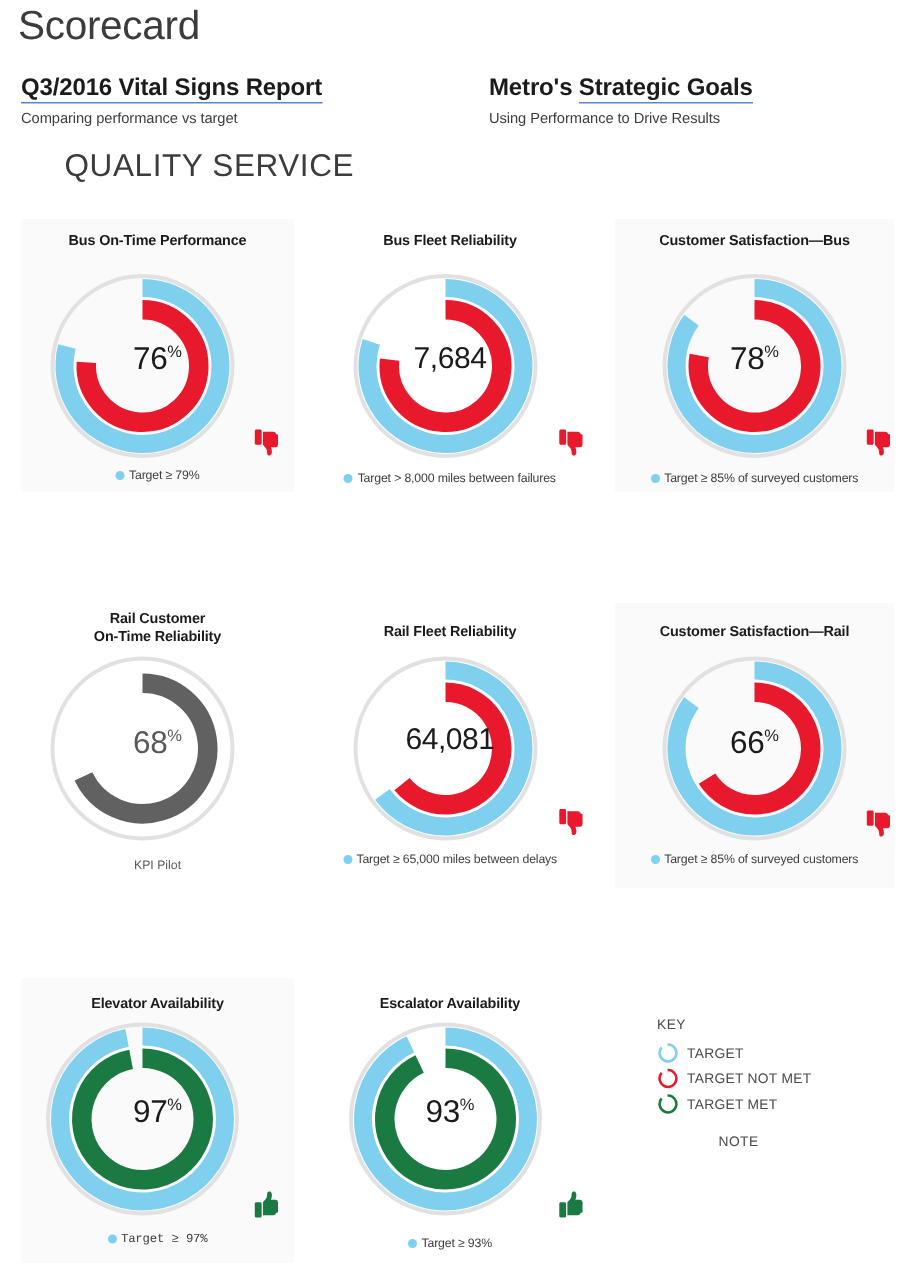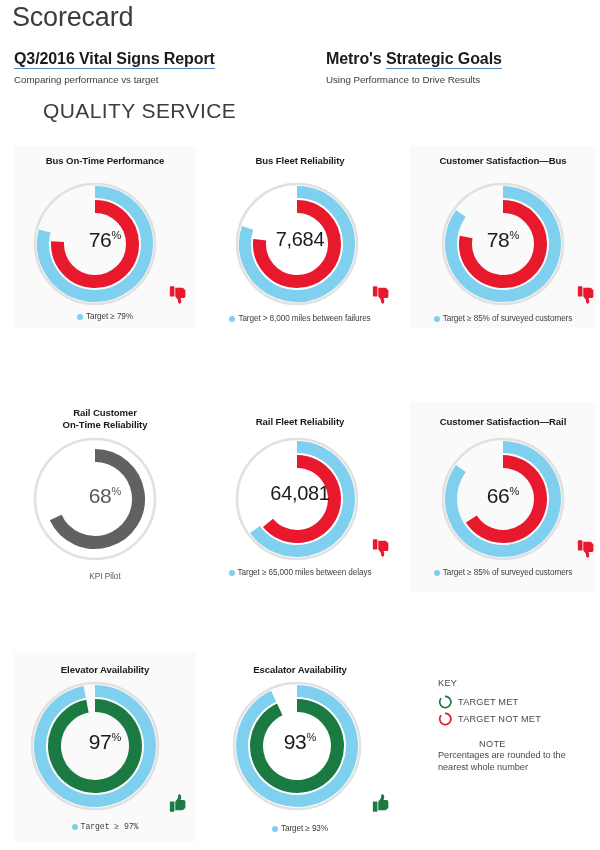--- a/index.html
+++ b/index.html
@@ -289,31 +289,38 @@
     </svg>
       </div>
     </div>
 
   <div class="key-box">
     <div class="key-head">KEY</div>
     <div id="key-rows">
         <div class="key-row">
           <span class="kicon">
       <svg width="14" height="14" viewBox="0 0 14 14">
-        <path d="M 7 1.4 A 5.6 5.6 0 1 1 3.1 3.3" fill="none" stroke="#1b7a42" stroke-width="1.7"></path>
+        <path d="M 7 1.4 A 5.6 5.6 0 1 1 3.1 3.3" fill="none" stroke="#7fcfee" stroke-width="1.7"></path>
       </svg>
     </span>
-    <span class="klabel">TARGET MET</span>
+    <span class="klabel">TARGET</span>
         </div>
         <div class="key-row">
           <span class="kicon">
       <svg width="14" height="14" viewBox="0 0 14 14">
         <path d="M 7 1.4 A 5.6 5.6 0 1 1 3.1 3.3" fill="none" stroke="#e8192c" stroke-width="1.7"></path>
       </svg>
     </span>
     <span class="klabel">TARGET NOT MET</span>
         </div>
+        <div class="key-row">
+          <span class="kicon">
+      <svg width="14" height="14" viewBox="0 0 14 14">
+        <path d="M 7 1.4 A 5.6 5.6 0 1 1 3.1 3.3" fill="none" stroke="#1b7a42" stroke-width="1.7"></path>
+      </svg>
+    </span>
+    <span class="klabel">TARGET MET</span>
+        </div>
       </div>
     <div class="key-note-head">NOTE</div>
-    <div class="key-note-body">Percentages are rounded to the nearest whole number</div>
   </div>
 
 </div>
 
 </body></html>

